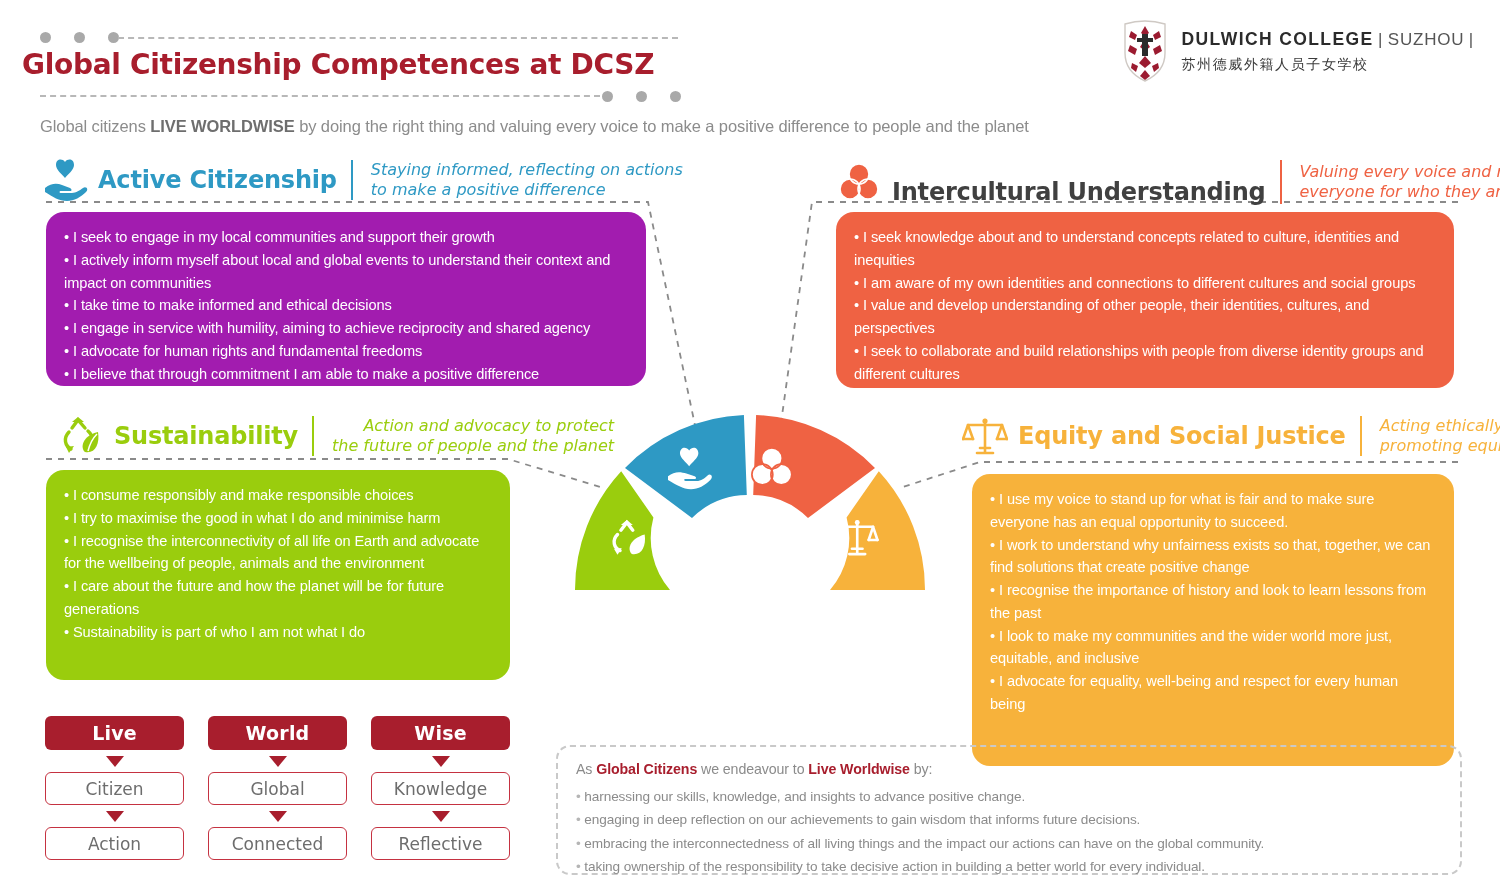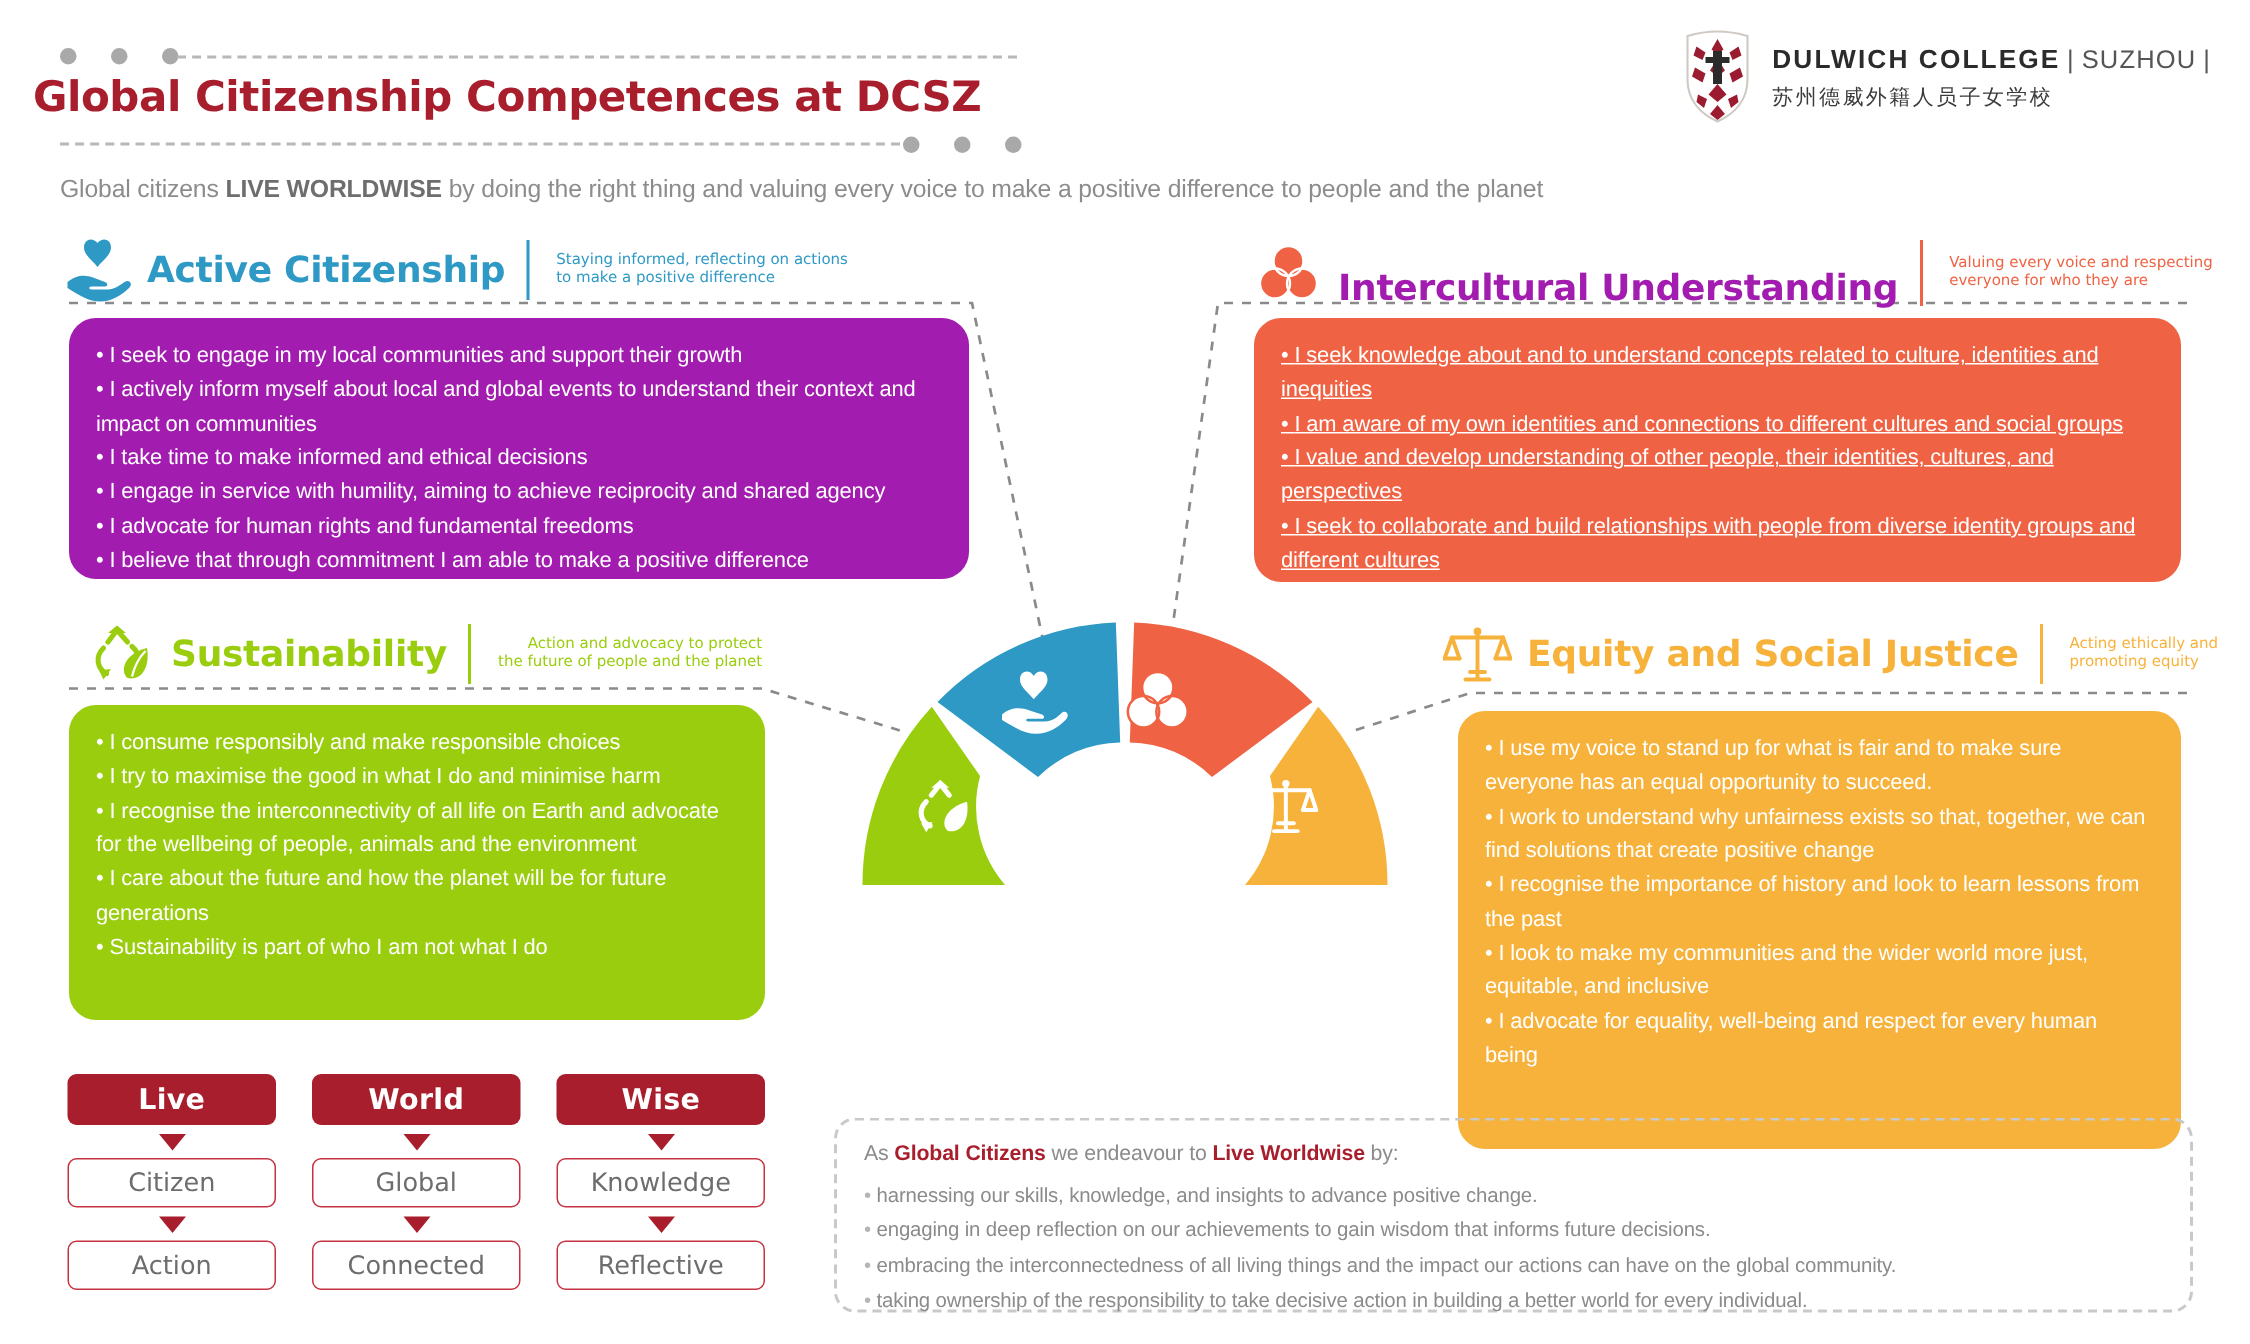--- a/index.html
+++ b/index.html
@@ -37,21 +37,21 @@
   .logo-sub { font-size: 17px; letter-spacing: 0.8px; color: #555; font-weight: normal; }
   .logo-cn { font-size: 14px; color: #3b3b3b; letter-spacing: 1.6px; margin-top: 6px;
              font-family: "DejaVu Sans", sans-serif; }
 
   
   .sec-head { position: absolute; display: flex; align-items: center; gap: 10px; }
   .sec-icon { width: 46px; height: 44px; flex: 0 0 auto; }
   .sec-title { font-size: 24px; font-weight: bold; letter-spacing: -0.2px; white-space: nowrap;
                font-family: "DejaVu Sans", sans-serif; }
   .sec-rule { width: 2px; align-self: stretch; margin: 2px 8px 2px 4px; }
-  .sec-desc { font-size: 10px; line-height: 1.22; white-space: nowrap;
+  .sec-desc { font-size: 16px; font-style: italic; line-height: 1.22; white-space: nowrap;
               font-family: "DejaVu Sans", sans-serif; }
 
   
   .panel { position: absolute; border-radius: 18px; color: #ffffff; padding: 14px 18px 16px 18px; }
   .panel ul { list-style: none; }
   .panel li { font-size: 14.6px; line-height: 1.56; letter-spacing: -0.1px; }
   .panel li::before { content: "• "; }
 
   
   #arc { position: absolute; left: 565px; top: 408px; width: 370px; height: 190px; }
@@ -182,28 +182,28 @@
         <circle cx="23" cy="14" r="10"></circle>
         <circle cx="14" cy="29" r="10"></circle>
         <circle cx="32" cy="29" r="10"></circle>
       </g>
       <g fill="none" stroke="#ffffff" stroke-width="1.6">
         <circle cx="23" cy="14" r="10"></circle>
         <circle cx="14" cy="29" r="10"></circle>
         <circle cx="32" cy="29" r="10"></circle>
       </g>
     </svg>
-    <span class="sec-title" style="color:#a21caf;margin-top:20px;">Intercultural Understanding</span>
+    <span class="sec-title" style="color:#404040;margin-top:20px;">Intercultural Understanding</span>
     <span class="sec-rule" style="background:#EF6243;"></span>
     <span class="sec-desc" style="color:#EF6243;">
       <span>Valuing every voice and respecting</span><br>
       <span>everyone for who they are</span>
     </span>
   </div>
-  <div class="panel" style="left:836px; top:212px; width:618px; height:176px; background:#EF6243;text-decoration:underline;">
+  <div class="panel" style="left:836px; top:212px; width:618px; height:176px; background:#EF6243;">
     <ul>
       <li>I seek knowledge about and to understand concepts related to culture, identities and inequities</li>
       <li>I am aware of my own identities and connections to different cultures and social groups</li>
       <li>I value and develop understanding of other people, their identities, cultures, and perspectives</li>
       <li>I seek to collaborate and build relationships with people from diverse identity groups and different cultures</li>
     </ul>
   </div>
 
   <div class="sec-head" style="left:58px; top:414px;">
     <svg class="sec-icon" viewBox="0 0 46 44">

